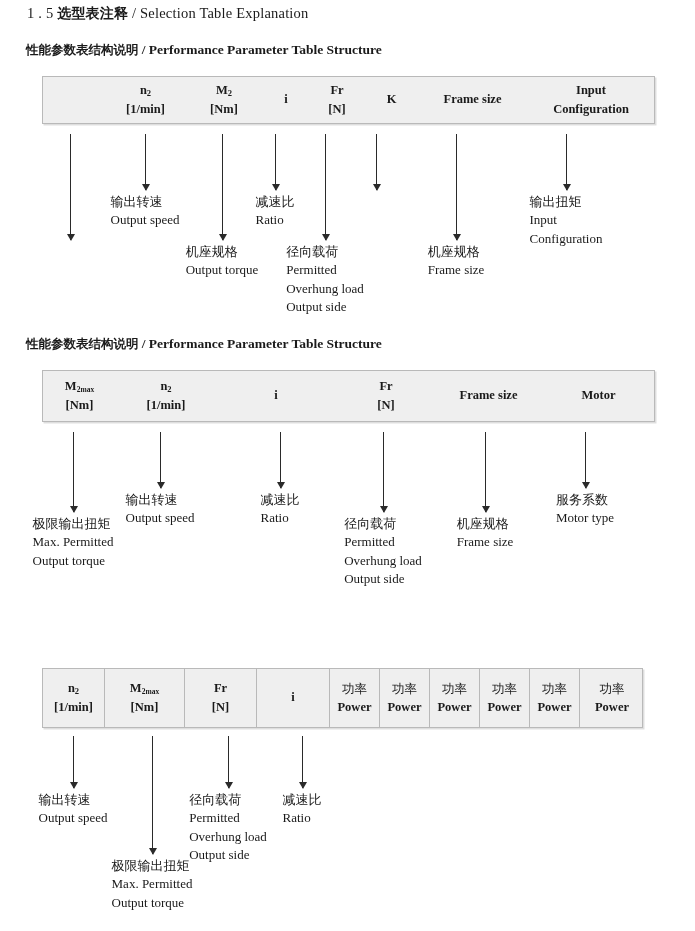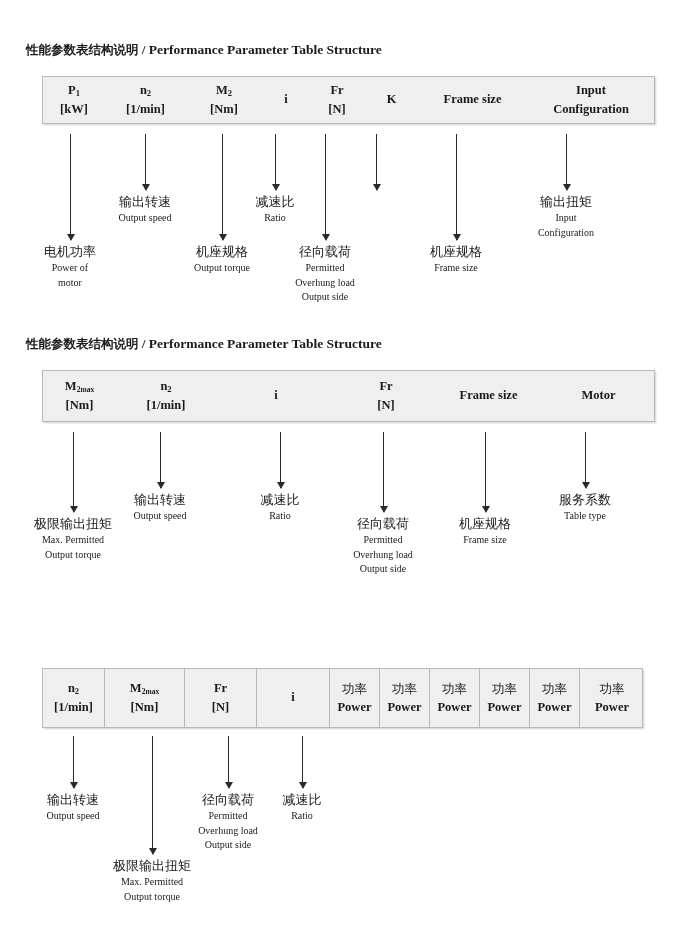--- a/index.html
+++ b/index.html
@@ -100,55 +100,57 @@
     bottom: -1px;
     transform: translateX(-50%);
     border-left: 4.5px solid transparent;
     border-right: 4.5px solid transparent;
     border-top: 7px solid #2a2a2a;
   }
 
   
   .anno {
     position: absolute;
-    text-align: center;
+    text-align: left;
     line-height: 1.42;
     font-size: 12.5px;
     white-space: nowrap;
     transform: translateX(-50%);
   }
   .anno .cn {
     font-family: "DejaVu Sans", sans-serif;
     font-size: 13px;
     display: block;
     color: #1a1a1a;
   }
   .anno .en {
     font-family: "Liberation Serif", serif;
-    font-size: 10px;
+    font-size: 13px;
     display: block;
   }
 </style>
 </head>
 <body>
 
 <div class="page">
 
+  <div class="doc-title">
+    <span class="num">1 . 5</span>
+    <span class="cn">选型表注释</span>
+    <span class="en">/</span>
+    <span class="en">Selection Table Explanation</span>
+  </div>
 
   <div class="sec-head" style="top:42px">
     <span class="cn">性能参数表结构说明</span>
     <span class="en">/</span>
     <span class="en">Performance Parameter Table Structure</span>
   </div>
 
   <div class="tbl" id="tbl1" style="left:42px; top:76px; width:613px; height:48px;">
-    <div class="cell" style="left:0px;width:62px">
-      <span><span>P</span><sub>1</sub></span>
-      <span class="l2">[kW]</span>
-    </div>
     <div class="cell" style="left:62px;width:81px">
       <span><span>n</span><sub>2</sub></span>
       <span class="l2">[1/min]</span>
     </div>
     <div class="cell" style="left:143px;width:76px">
       <span><span>M</span><sub>2</sub></span>
       <span class="l2">[Nm]</span>
     </div>
     <div class="cell" style="left:219px;width:48px">
       <span>i</span>
@@ -186,25 +188,20 @@
   <div class="anno" style="left:275px; top:193px;">
     <span class="cn">减速比</span>
     <span class="en">Ratio</span>
   </div>
   <div class="anno" style="left:566px; top:193px;">
     <span class="cn">输出扭矩</span>
     <span class="en">Input</span>
     <span class="en">Configuration</span>
   </div>
 
-  <div class="anno" style="left:70px; top:243px;">
-    <span class="cn">电机功率</span>
-    <span class="en">Power of</span>
-    <span class="en">motor</span>
-  </div>
   <div class="anno" style="left:222px; top:243px;">
     <span class="cn">机座规格</span>
     <span class="en">Output torque</span>
   </div>
   <div class="anno" style="left:325px; top:243px;">
     <span class="cn">径向载荷</span>
     <span class="en">Permitted</span>
     <span class="en">Overhung load</span>
     <span class="en">Output side</span>
   </div>
@@ -254,21 +251,21 @@
   <div class="anno" style="left:160px; top:491px;">
     <span class="cn">输出转速</span>
     <span class="en">Output speed</span>
   </div>
   <div class="anno" style="left:280px; top:491px;">
     <span class="cn">减速比</span>
     <span class="en">Ratio</span>
   </div>
   <div class="anno" style="left:585px; top:491px;">
     <span class="cn">服务系数</span>
-    <span class="en">Table type</span>
+    <span class="en">Motor type</span>
   </div>
 
   <div class="anno" style="left:73px; top:515px;">
     <span class="cn">极限输出扭矩</span>
     <span class="en">Max. Permitted</span>
     <span class="en">Output  torque</span>
   </div>
   <div class="anno" style="left:383px; top:515px;">
     <span class="cn">径向载荷</span>
     <span class="en">Permitted</span>

